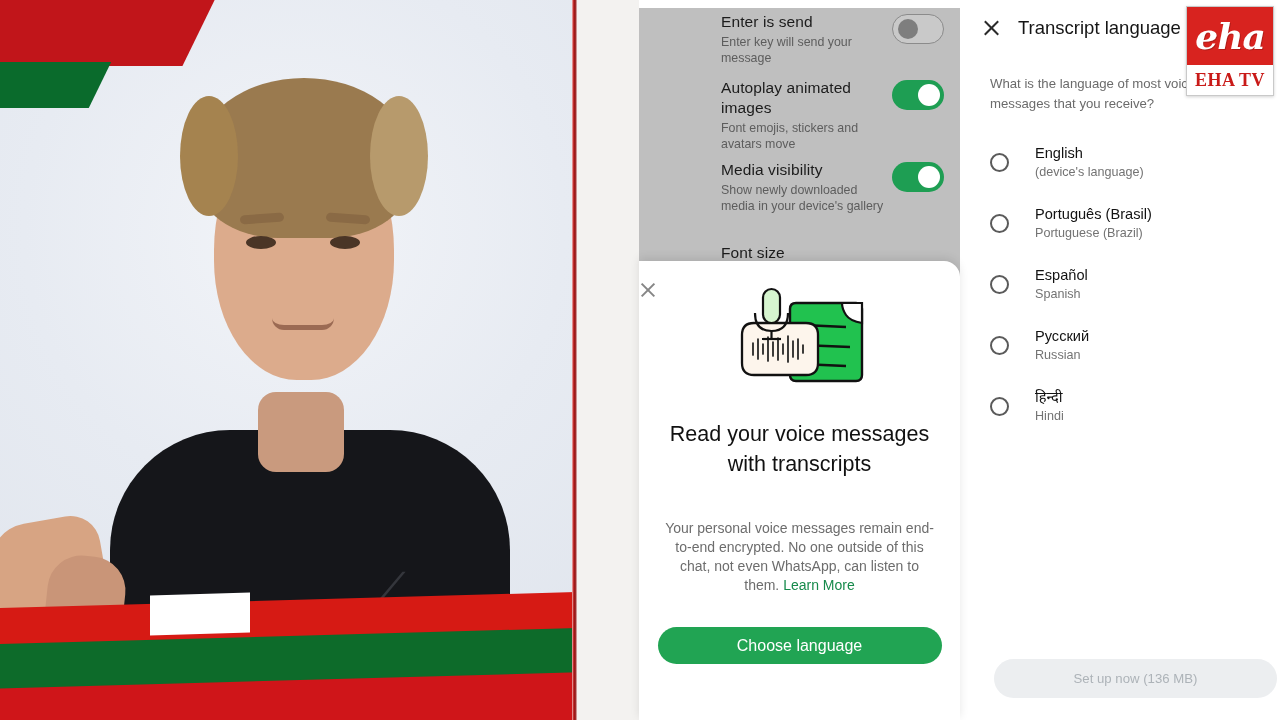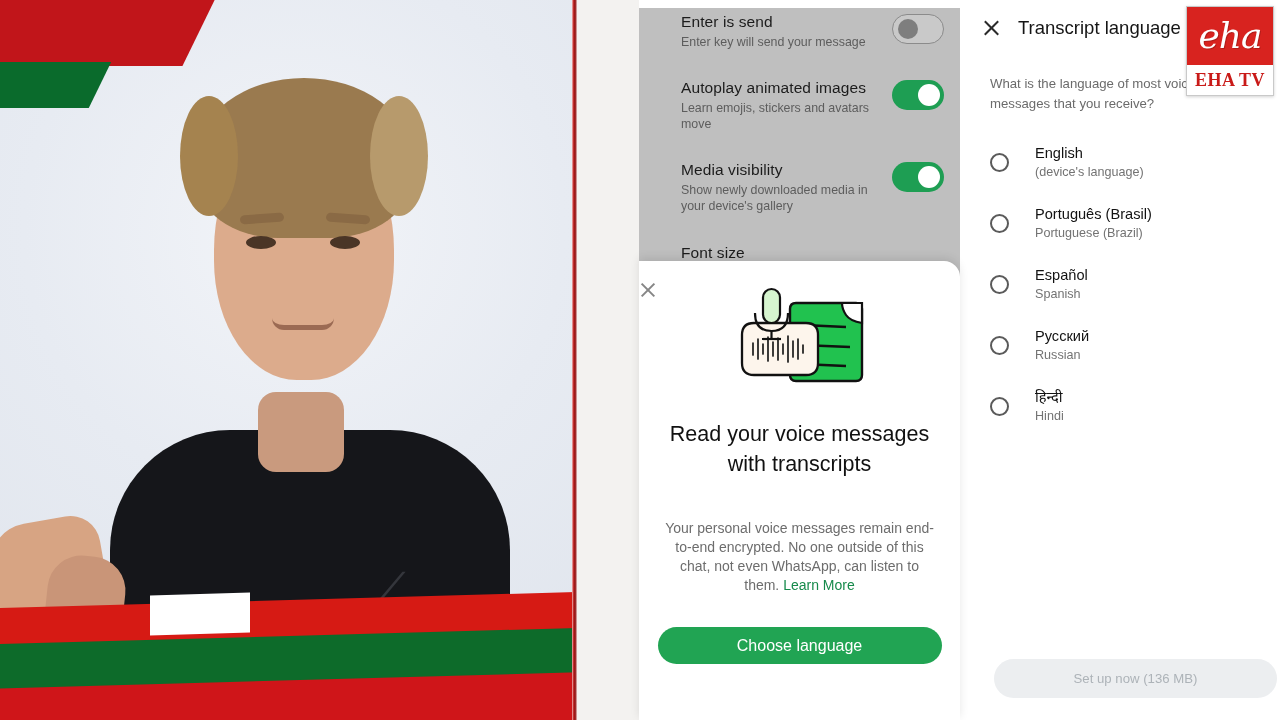--- a/index.html
+++ b/index.html
@@ -117,21 +117,21 @@
 
   
   .settings-pane{
     position:absolute; left:639px; top:8px; width:321px; height:712px;
     background:#bfbfbf; overflow:hidden;
   }
   .set-row{
     position:absolute; left:0; width:321px; display:flex;
     align-items:flex-start; padding:0 16px 0 42px;
   }
-  .set-texts{ flex:1; }
+  .set-texts{ flex:1;margin-left:40px; }
   .set-title{
     font-size:15.5px; color:#1c1c1c; letter-spacing:.1px; line-height:20px;
   }
   .set-sub{
     font-size:12.4px; color:#5d5d5d; line-height:16px; margin-top:2px;
     max-width:205px;
   }
   .tgl{
     width:52px; height:30px; border-radius:16px; position:relative;
     flex:0 0 52px; margin-top:2px;
@@ -228,21 +228,21 @@
   .eha{
     position:absolute; left:1186px; top:6px; width:88px; height:90px;
     background:#ffffff; border:1px solid #c9c9c9; overflow:hidden;
     box-shadow:0 1px 3px rgba(0,0,0,.18);
   }
   .eha-top{
     height:58px; background:#d8231f; display:flex; align-items:center;
     justify-content:center;
   }
   .eha-word{
-    font-family:"DejaVu Serif", serif; font-style:italic; font-weight:normal;
+    font-family:"DejaVu Serif", serif; font-style:italic; font-weight:bold;
     font-size:36px; color:#ffffff; letter-spacing:-1px; line-height:36px;
     text-shadow:1px 1px 0 rgba(0,0,0,.18);
   }
   .eha-bot{
     height:30px; background:#ffffff; display:flex; align-items:center;
     justify-content:center;
   }
   .eha-sub{
     font-family:"Liberation Serif", serif; font-weight:bold;
     font-size:18px; color:#c91a18; letter-spacing:.5px;
@@ -292,21 +292,21 @@
         <div class="set-sub">Enter key will send your message</div>
       </div>
       <div class="tgl off">
         <div class="knob"></div>
       </div>
     </div>
 
     <div class="set-row" style="top:70px;">
       <div class="set-texts">
         <div class="set-title">Autoplay animated images</div>
-        <div class="set-sub">Learn emojis, stickers and avatars move</div>
+        <div class="set-sub">Font emojis, stickers and avatars move</div>
       </div>
       <div class="tgl on">
         <div class="knob"></div>
       </div>
     </div>
 
     <div class="set-row" style="top:152px;">
       <div class="set-texts">
         <div class="set-title">Media visibility</div>
         <div class="set-sub">Show newly downloaded media in your device's gallery</div>

